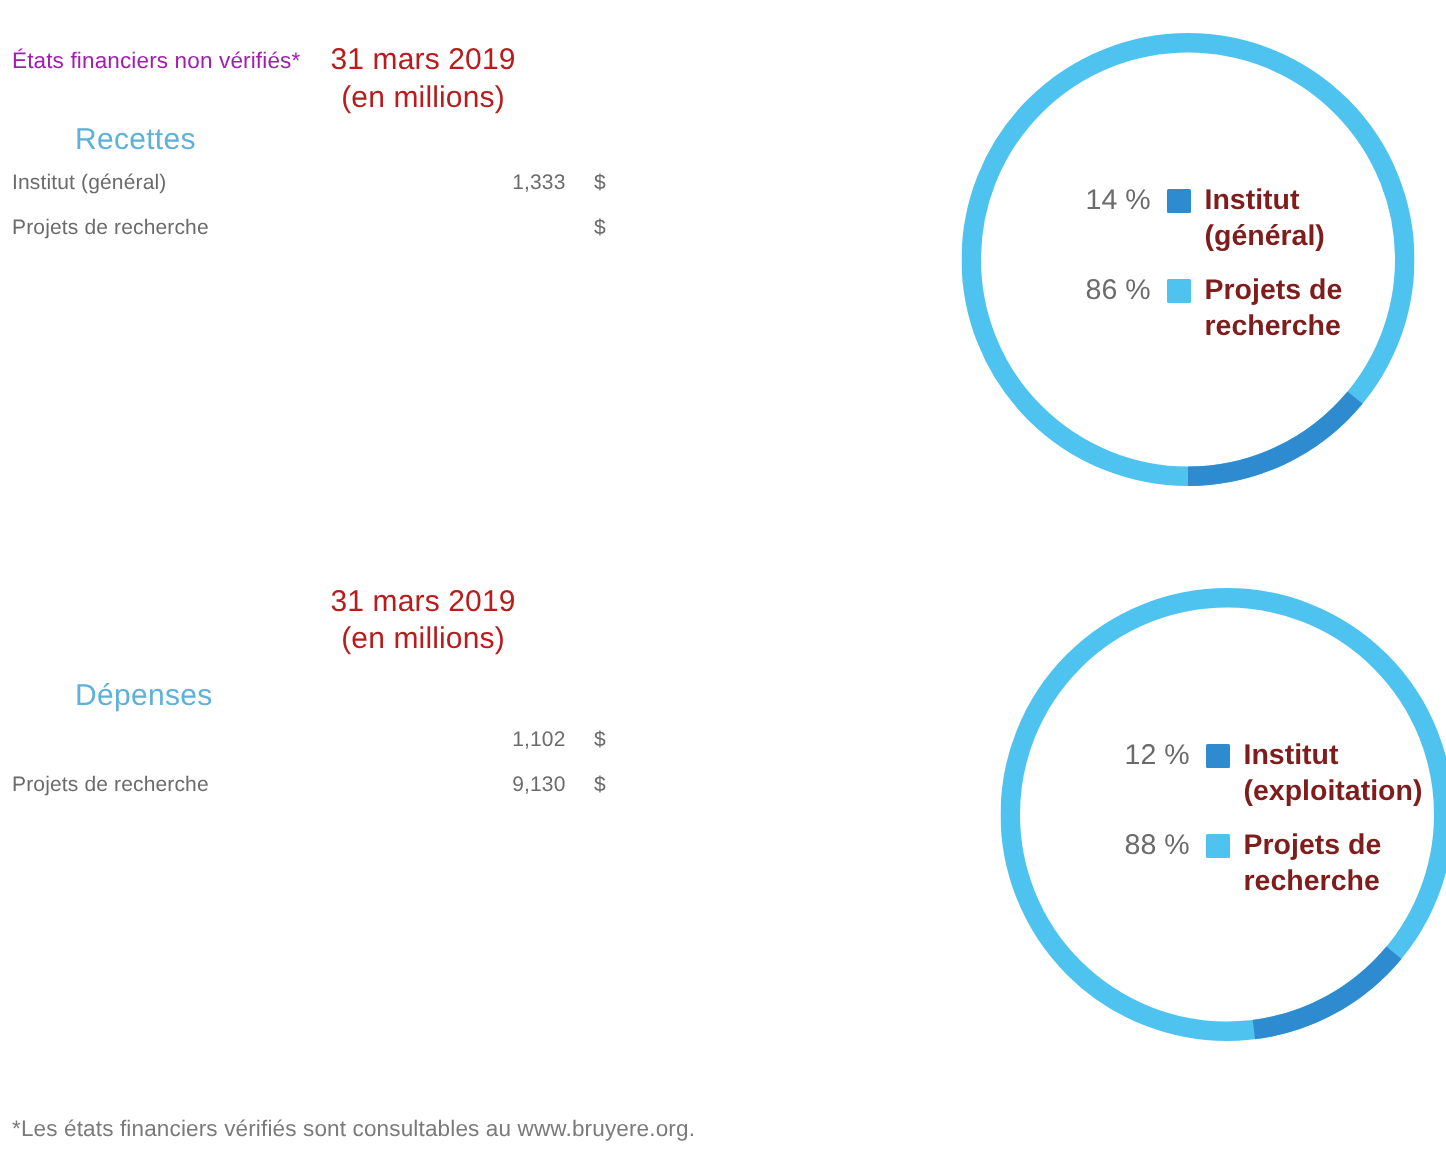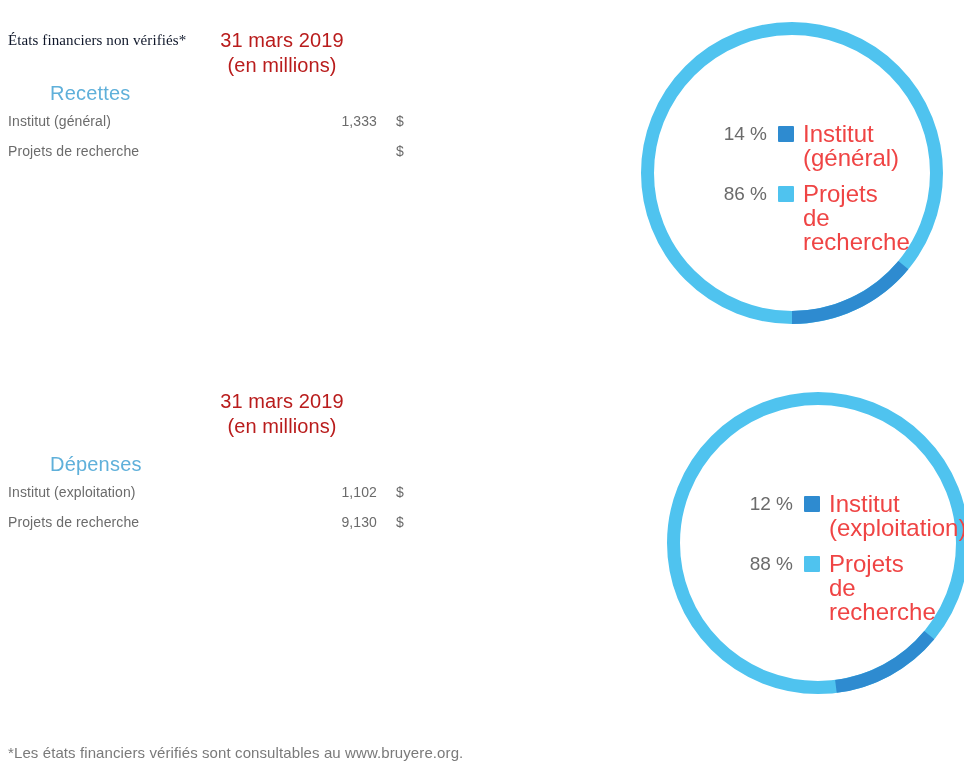--- a/index.html
+++ b/index.html
@@ -11,21 +11,21 @@
     width: 964px;
     height: 768px;
     position: relative;
     overflow: hidden;
     font-family: "Liberation Sans", sans-serif;
     color: #6b6b6b;
     -webkit-font-smoothing: antialiased;
   }
 
   
-  .txt-label      { font-size: 15px; color: #0f172a; letter-spacing: .1px; font-family: Liberation Serif, serif; }
+  .txt-label      { font-size: 15px; color: #a21caf; letter-spacing: .1px; }
   .txt-row        { font-size: 14px; color: #6b6b6b; letter-spacing: .1px; }
   .txt-head       { font-size: 20px; color: #b91c1c; line-height: 25px; text-align: center; letter-spacing: .1px; }
   .txt-section    { font-size: 20px; color: #5fb0da; letter-spacing: .2px; margin-left: 42px; }
   .txt-foot       { font-size: 15px; color: #7a7a7a; letter-spacing: .1px; }
 
   
   .block { position: absolute; left: 0; width: 430px; }
 
   .block .head-cell {
     position: absolute;
@@ -84,23 +84,24 @@
     white-space: pre;
   }
   .swatch {
     width: 16px;
     height: 16px;
     flex: 0 0 16px;
     margin: 4px 9px 0 11px;
     border-radius: 1px;
   }
   .legend-text {
-    font-size: 24px;
-    color: #ef4444;
+    font-size: 19px;
+    color: #7f1d1d;
     line-height: 24px;
+    font-weight: bold;
   }
 
   .footnote {
     position: absolute;
     left: 8px;
     top: 744px;
   }
 </style>
 </head>
 <body>
@@ -131,21 +132,20 @@
 <div class="block" style="top:389px;">
 
   <div class="head-cell">
     <div class="txt-head">31 mars 2019</div>
     <div class="txt-head">(en millions)</div>
   </div>
 
   <div class="txt-section sec-title" style="top:64px;">Dépenses</div>
 
   <div class="row txt-row" style="top:95px;">
-    <span class="rlabel">Institut (exploitation)</span>
     <span class="rvalue">1,102</span>
     <span class="rcur">$</span>
   </div>
 
   <div class="row txt-row" style="top:125px;">
     <span class="rlabel">Projets de recherche</span>
     <span class="rvalue">9,130</span>
     <span class="rcur">$</span>
   </div>
 </div>

